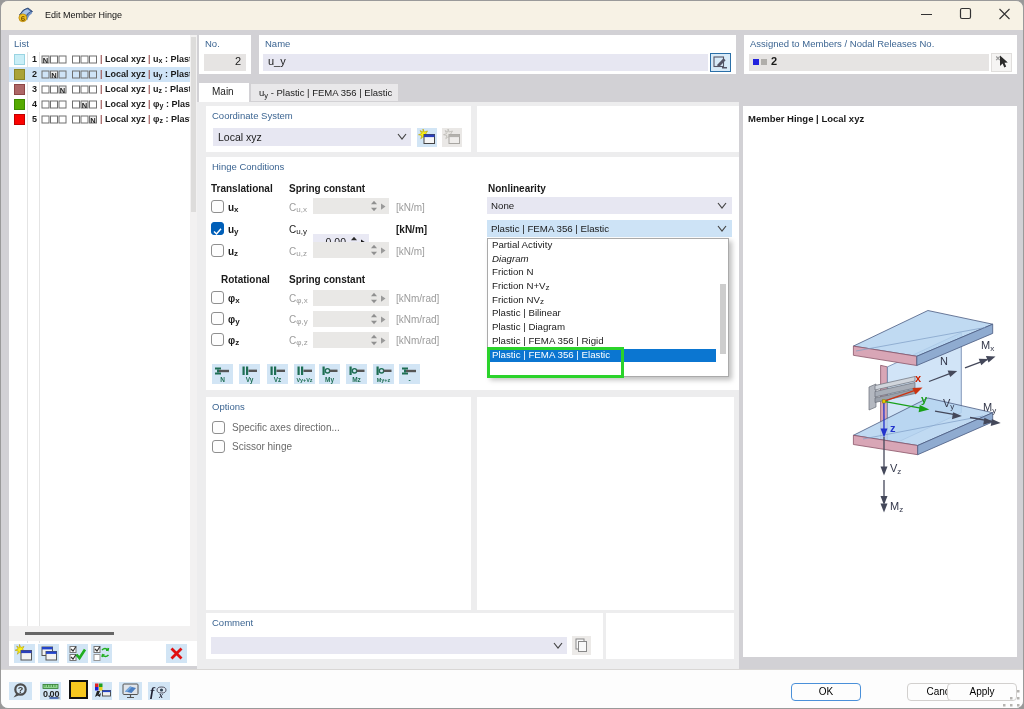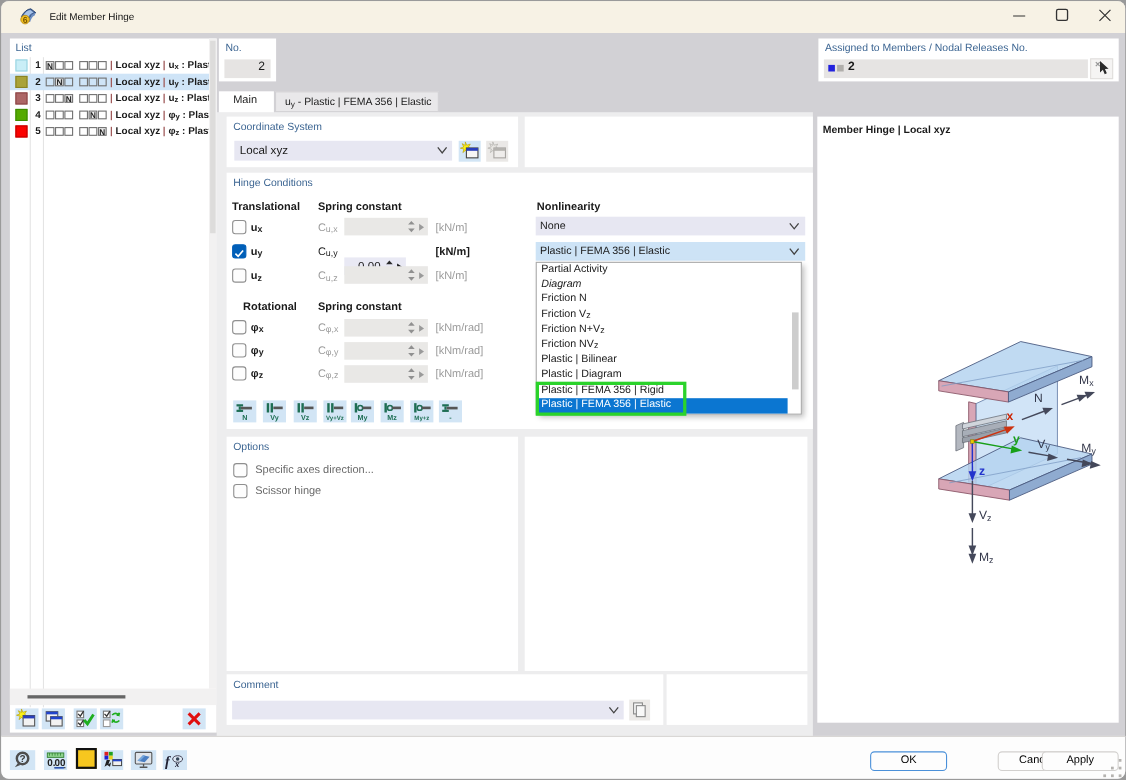--- a/index.html
+++ b/index.html
@@ -177,20 +177,33 @@
     </div>
   </div>
 
   <div class="panel" style="left:198px; top:34px; width:52px; height:39px;">
     <div class="lbl" style="left:6px; top:3px;">No.</div>
     <div class="gfield" style="left:5px; top:19px; width:42px; height:17px;">
         <span style="position:absolute; right:5px; top:1px; font-size:11px; color:#1a1a1a;">2</span>
       </div>
   </div>
 
+  <div class="panel" style="left:258px; top:34px; width:477px; height:39px;">
+    <div class="lbl" style="left:6px; top:3px;">Name</div>
+    <div class="field" style="left:4px; top:19px; width:445px; height:17px;">
+        <span style="position:absolute; left:5px; top:1px; font-size:11px; color:#1a1a1a;">u_y</span>
+      </div>
+    <div style="position:absolute; left:451px; top:18px; width:21px; height:19px; border:1px solid #2a6fa8; background:#d8eaf8;">
+      <svg width="19" height="17" viewBox="0 0 19 17">
+          <rect x="3" y="3" width="9.5" height="9.5" fill="none" stroke="#556" stroke-width="1.1"></rect>
+          <path d="M6.5 10.5 L12.5 4.2 L14.6 6.2 L8.6 12.5 L6.1 13 Z" fill="#556"></path>
+          <line x1="11" y1="13.8" x2="16" y2="13.8" stroke="#556" stroke-width="1.4"></line>
+        </svg>
+    </div>
+  </div>
 
   <div class="panel" style="left:743px; top:34px; width:273px; height:39px;">
     <div class="lbl" style="left:6px; top:3px;">Assigned to Members / Nodal Releases No.</div>
     <div class="gfield" style="left:5px; top:19px; width:240px; height:17px;">
       <span style="position:absolute;left:4px;top:5px;width:6px;height:6px;background:#2222dd;"></span>
       <span style="position:absolute;left:12px;top:5px;width:6px;height:6px;background:#b0aeab;"></span>
       <span style="position:absolute; left:22px; top:1px; font-size:11px; color:#1a1a1a; font-weight:bold;">2</span>
     </div>
     <div style="position:absolute; left:247px; top:18px; width:21px; height:19px; background:#f5f4f3; border:1px solid #e0dedc;">
       <svg width="19" height="17" viewBox="0 0 19 17">
@@ -418,21 +431,20 @@
           <text x="10.5" y="17.5" font-size="6.5" font-weight="bold" fill="#1e6e54" text-anchor="middle" font-family="Liberation Sans">-</text>
         </svg>
     </div>
   </div>
 
   <div style="position:absolute; left:486px; top:237px; width:242px; height:139px; background:#fff; border:1px solid #aaa; box-shadow:3px 3px 5px rgba(0,0,0,0.25); z-index:50;">
     <div style="position:absolute; left:0; top:0; width:228px; font-size:9.7px; color:#1a1a1a;">
       <div style="height:13.7px; padding-left:4px;">Partial Activity</div>
       <div style="height:13.7px; padding-left:4px;font-style:italic;">Diagram</div>
       <div style="height:13.7px; padding-left:4px;">Friction N</div>
-      <div style="height:13.7px; padding-left:4px;">Friction V<span style="font-size:8px;vertical-align:-1px;">z</span></div>
       <div style="height:13.7px; padding-left:4px;">Friction N+V<span style="font-size:8px;vertical-align:-1px;">z</span></div>
       <div style="height:13.7px; padding-left:4px;">Friction NV<span style="font-size:8px;vertical-align:-1px;">z</span></div>
       <div style="height:13.7px; padding-left:4px;">Plastic | Bilinear</div>
       <div style="height:13.7px; padding-left:4px;">Plastic | Diagram</div>
       <div style="height:13.7px; padding-left:4px;">Plastic | FEMA 356 | Rigid</div>
       <div style="height:13.7px; padding-left:4px; background:#0b76d1; color:#fff;">Plastic | FEMA 356 | Elastic</div>
     </div>
     <div style="position:absolute; right:2px; top:45px; width:6px; height:70px; background:#cdcdcd;"></div>
     <div style="position:absolute; left:-1px; top:108px; width:137px; height:31px; border:3px solid #2bd32b;"></div>
   </div>

